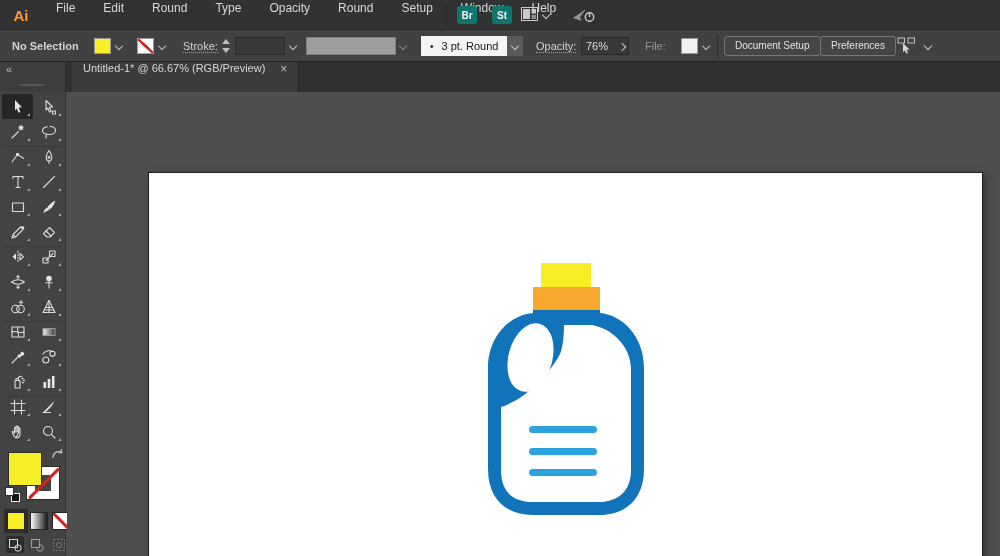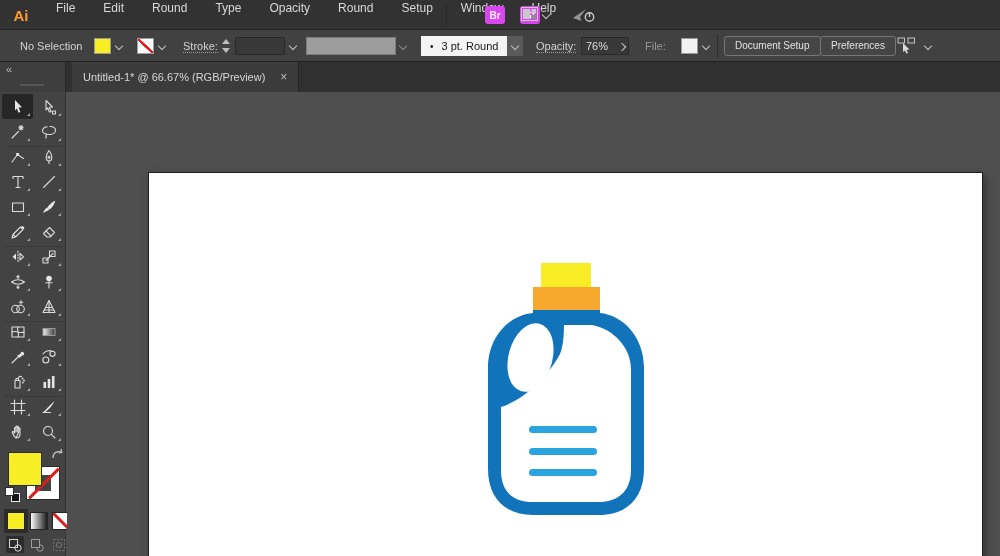--- a/index.html
+++ b/index.html
@@ -4,38 +4,38 @@
 <style>
   * { box-sizing: border-box; margin: 0; padding: 0; }
   html,body { width:1000px; height:556px; overflow:hidden; background:#4f4f4f; }
   .app { position:relative; width:1000px; height:556px; font-family:"Liberation Sans", sans-serif; color:#d6d6d6; overflow:hidden; }
 
   
   .menubar { position:absolute; left:0; top:0; width:1000px; height:30px; background:#323232; border-bottom:1px solid #262626; }
   .ai-logo { position:absolute; left:8px; top:4px; width:26px; height:22px; font-weight:bold; font-size:15px; color:#ff9a33; display:flex; align-items:center; justify-content:center; }
   .menu-items { position:absolute; left:42px; top:0; height:16px; display:flex; align-items:center; }
   .menu-item { padding:0 14px; font-size:12px; color:#d8d8d8; height:30px; line-height:30px; cursor:default; }
-  .mb-badge { position:absolute; top:6px; width:20px; height:18px; background:#d946ef; border-radius:3px; color:#f2f2f2; font-size:10px; font-weight:bold; display:flex; align-items:center; justify-content:center;margin-left:28px; }
+  .mb-badge { position:absolute; top:6px; width:20px; height:18px; background:#0f766e; border-radius:3px; color:#f2f2f2; font-size:10px; font-weight:bold; display:flex; align-items:center; justify-content:center; }
   #badge-br { left:457px; } #badge-st { left:492px; }
   .mb-icon { position:absolute; top:7px; }
   #ws-icon { left:521px; } #gpu-icon { left:572px; }
   .mb-sep { position:absolute; left:446px; top:4px; width:1px; height:22px; background:#262626; }
 
   
   .chev { position:absolute; width:9px; height:9px; }
   .chev::before { content:''; position:absolute; left:1px; top:0px; width:5px; height:5px; border-right:1.6px solid #c4c4c4; border-bottom:1.6px solid #c4c4c4; transform:rotate(45deg); }
   .chev.dim::before { border-color:#8a8a8a; }
   .chev.right::before { transform:rotate(-45deg); }
 
   
   .controlbar { position:absolute; left:0; top:30px; width:1000px; height:32px; background:#414141; border-bottom:1px solid #222; font-size:11px; }
   .cb-label { position:absolute; top:10px; color:#d2d2d2; }
   .cb-label.dotted { border-bottom:1px dotted #9a9a9a; }
   .cb-label.dim { color:#969696; }
-  #no-selection { left:20px; }
+  #no-selection { left:12px;font-weight:bold; }
   .cb-swatch { position:absolute; top:8px; width:17px; height:16px; border:1px solid #9a9a9a; }
   #cb-fill { left:94px; }
   #cb-stroke { left:137px; background:linear-gradient(to top right, rgba(0,0,0,0) 43%, #d92121 45%, #d92121 55%, rgba(0,0,0,0) 57%), #ffffff; }
   #stroke-label { left:183px; }
   .stepper { position:absolute; left:222px; top:9px; width:9px; height:14px; }
   .stepper::before { content:''; position:absolute; left:0; top:0; border-left:4px solid transparent; border-right:4px solid transparent; border-bottom:5px solid #bdbdbd; }
   .stepper::after { content:''; position:absolute; left:0; bottom:0; border-left:4px solid transparent; border-right:4px solid transparent; border-top:5px solid #bdbdbd; }
   #weight-field { position:absolute; left:235px; top:7px; width:50px; height:18px; background:#383838; border:1px solid #2a2a2a; }
   #brush-preview { position:absolute; left:306px; top:7px; width:90px; height:18px; background:#9d9d9d; border:1px solid #7d7d7d; }
   #brush-style { position:absolute; left:421px; top:6px; width:86px; height:20px; background:#f4f4f4; color:#161616; display:flex; align-items:center; gap:8px; padding-left:9px; }
@@ -48,21 +48,21 @@
   .cb-sep { position:absolute; left:717px; top:4px; width:1px; height:24px; background:#2d2d2d; }
   .cb-btn { position:absolute; top:6px; height:20px; padding:0 10px; background:#454545; border:1px solid #767676; border-radius:3px; color:#e2e2e2; font-size:10px; line-height:18px; }
   #btn-docsetup { left:724px; } #btn-prefs { left:820px; }
   #touch-icon { position:absolute; left:897px; top:7px; }
 
   
   .tabrow { position:absolute; left:0; top:62px; width:1000px; height:30px; background:#303030; }
   .tools-head { position:absolute; left:0; top:0; width:66px; height:30px; background:#3e3e3e; border-right:1px solid #2a2a2a; }
   .collapse { position:absolute; left:6px; top:1px; font-size:11px; color:#bdbdbd; letter-spacing:-1px; }
   .grip { position:absolute; left:20px; top:22px; width:24px; height:2px; background:#565656; }
-  .doc-tab { position:absolute; left:72px; top:0; height:30px; background:#3b3b3b; border-right:1px solid #252525; display:flex; align-items:center; padding:0 11px; font-size:11px; color:#d6d6d6; }
+  .doc-tab { position:absolute; left:72px; top:0; height:30px; background:#3b3b3b; border-right:1px solid #252525; display:flex; align-items:flex-start; padding:0 11px; font-size:11px; color:#d6d6d6; }
   .doc-tab .close { margin-left:15px; color:#bdbdbd; font-size:12px; }
 
   
   .main { position:absolute; left:0; top:92px; width:1000px; height:464px; }
 
   
   .toolpanel { position:absolute; left:0; top:0; width:66px; height:464px; background:#434343; border-right:1px solid #333; }
   .tools-grid { position:absolute; left:2px; top:2px; width:62px; display:grid; grid-template-columns:31px 31px; grid-auto-rows:25px; }
   .tool { position:relative; display:flex; align-items:center; justify-content:center; }
   .tool[data-selected="true"] { background:#262626; border-radius:2px; }

